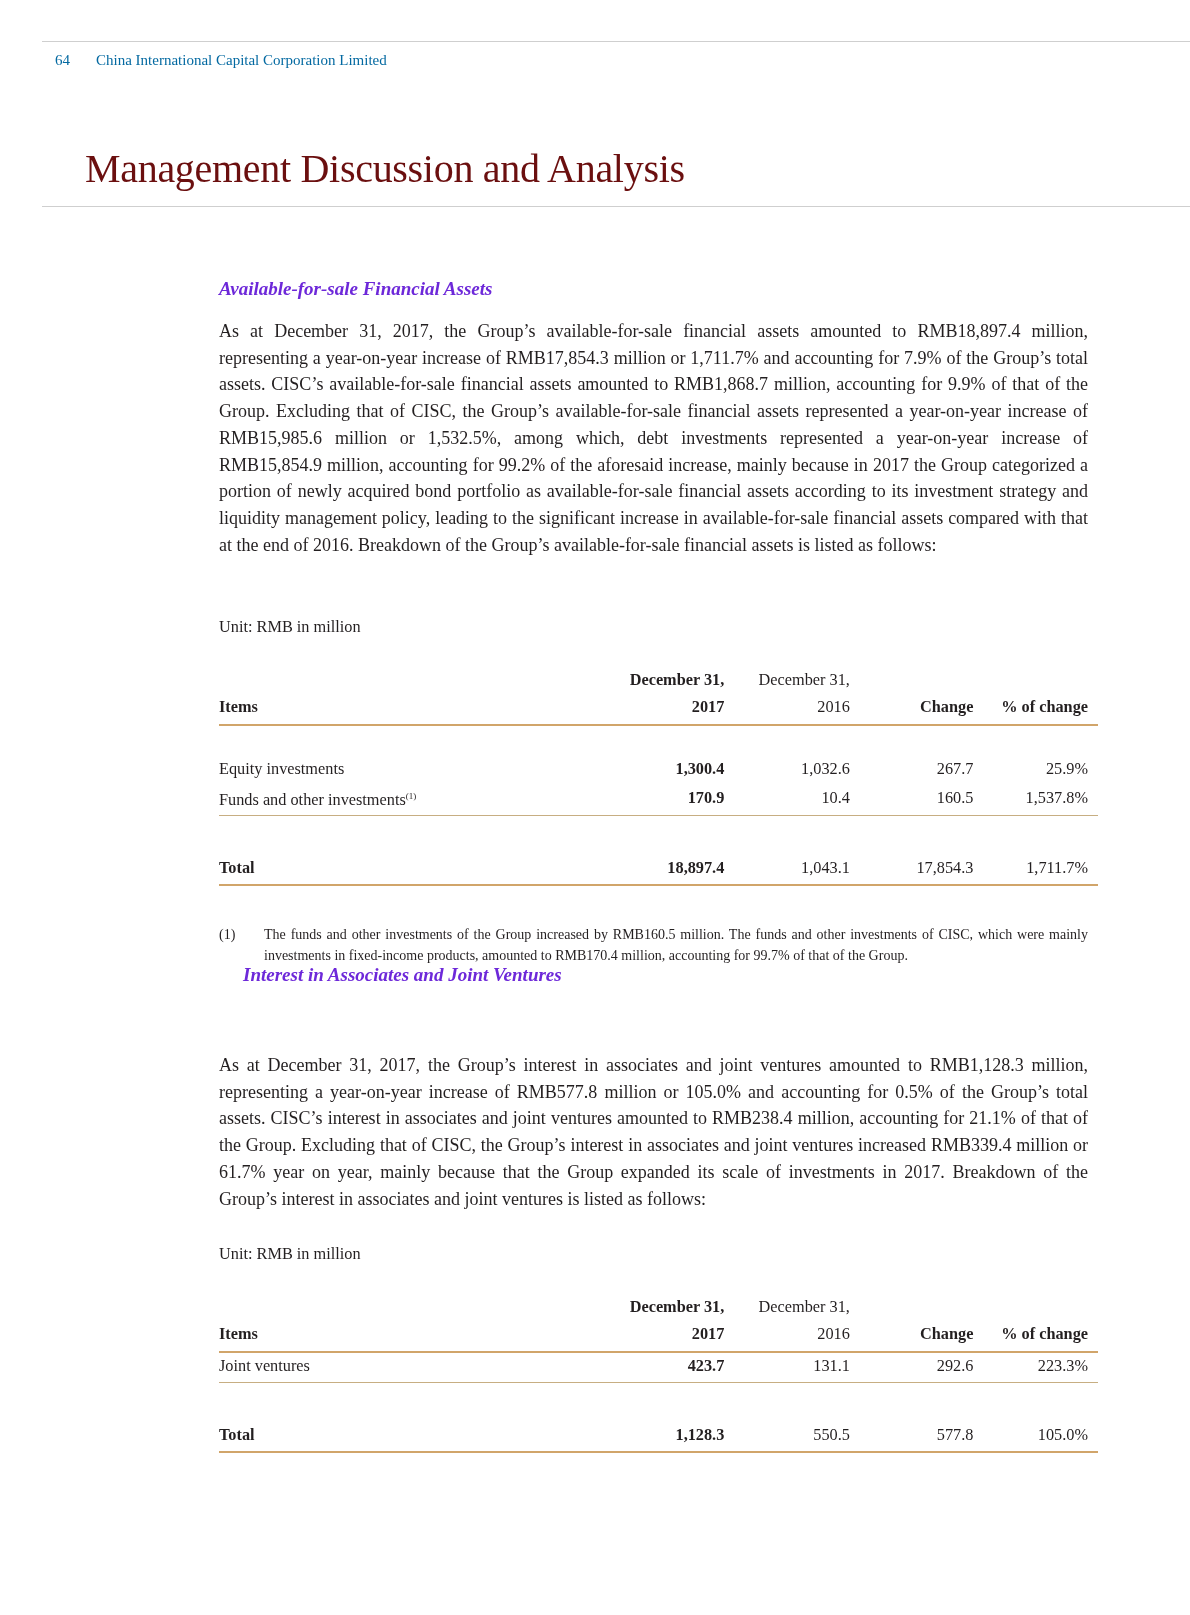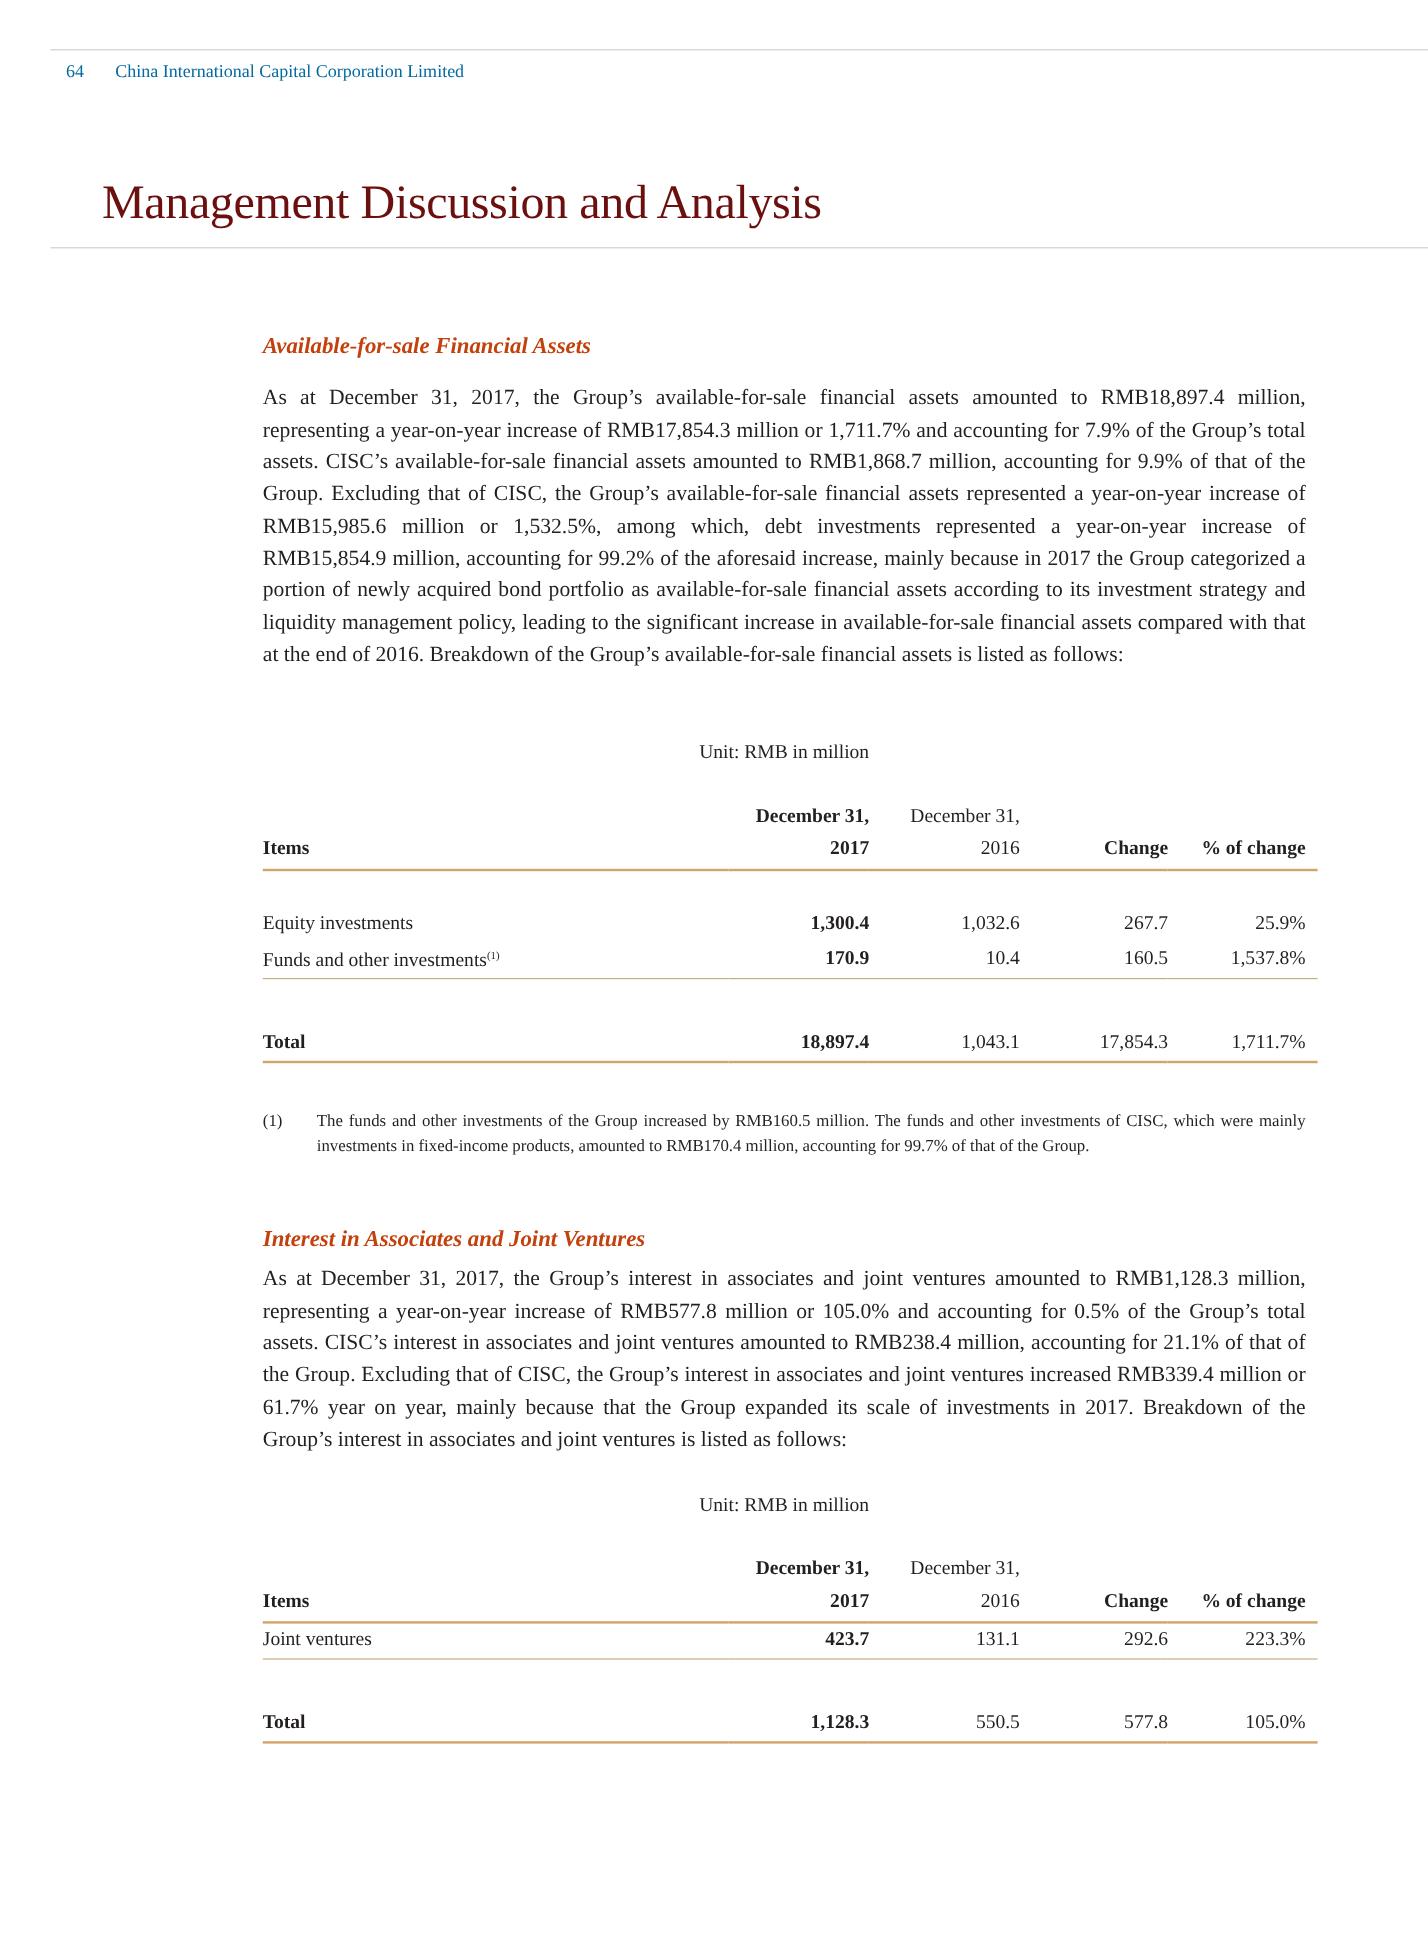--- a/index.html
+++ b/index.html
@@ -5,23 +5,23 @@
   html, body { margin: 0; padding: 0; background: #ffffff; }
   body { width: 1190px; height: 1615px; position: relative; overflow: hidden;
          font-family: "Liberation Serif", "DejaVu Serif", serif; color: #231f20; }
   .top-rule { position: absolute; left: 42px; right: 0; top: 41px; height: 0; border-top: 1.5px solid #cfcfcf; }
   .running-head { position: absolute; left: 55px; top: 52px; font-size: 15px; color: #0369a1; white-space: nowrap; }
   .running-head .pg { display: inline-block; width: 41px; }
   .page-title { position: absolute; left: 85px; top: 145px; font-size: 40px; color: #6b0f0f; letter-spacing: -0.3px; white-space: nowrap; margin: 0; font-weight: normal; }
   .title-rule { position: absolute; left: 42px; right: 0; top: 206px; border-top: 1.5px solid #cfcfcf; }
 
   .content { position: absolute; left: 219px; width: 869px; }
-  .sec-heading { font-style: italic; font-weight: bold; color: #c2410c; font-size: 19px; margin: 0; white-space: nowrap; }
+  .sec-heading { font-style: italic; font-weight: bold; color: #6d28d9; font-size: 19px; margin: 0; white-space: nowrap; }
   .para { font-size: 18px; line-height: 26.7px; text-align: justify; text-align-last: left; margin: 0; }
-  .unit { text-align: center; font-size: 16.3px; width: 869px; }
+  .unit { text-align: left; font-size: 16.3px; width: 869px; }
 
   table.fin { border-collapse: collapse; width: 879px; font-size: 16.3px; }
   table.fin td, table.fin th { padding: 0; font-weight: normal; white-space: nowrap; }
   table.fin .c-item { text-align: left; width: 380px; }
   table.fin .c-2017 { text-align: right; width: 115px; font-weight: bold; }
   table.fin .c-2016 { text-align: right; width: 123px; }
   table.fin .c-chg { text-align: right; width: 121px; }
   table.fin .c-pct { text-align: right; width: 112px; padding-right: 10px; }
   table.fin thead th { vertical-align: bottom; line-height: 27px; }
   table.fin thead tr.h2 th { border-bottom: 2.5px solid #d1a56a; padding-bottom: 4px; }
@@ -102,21 +102,21 @@
   </table>
 </div>
 
 <div class="content" style="top:925px;">
   <div class="footnote">
     <span class="fn-num">(1)</span>
     <span class="fn-text">The funds and other investments of the Group increased by RMB160.5 million. The funds and other investments of CISC, which were mainly investments in fixed-income products, amounted to RMB170.4 million, accounting for 99.7% of that of the Group.</span>
   </div>
 </div>
 
-<div class="content" style="top:1022px;">
+<div class="content" style="top:964px;margin-left:24px;">
   <h2 class="sec-heading">Interest in Associates and Joint Ventures</h2>
 </div>
 <div class="content" style="top:1052px;">
   <p class="para">As at December 31, 2017, the Group’s interest in associates and joint ventures amounted to RMB1,128.3 million, representing a year-on-year increase of RMB577.8 million or 105.0% and accounting for 0.5% of the Group’s total assets. CISC’s interest in associates and joint ventures amounted to RMB238.4 million, accounting for 21.1% of that of the Group. Excluding that of CISC, the Group’s interest in associates and joint ventures increased RMB339.4 million or 61.7% year on year, mainly because that the Group expanded its scale of investments in 2017. Breakdown of the Group’s interest in associates and joint ventures is listed as follows:</p>
 </div>
 <div class="content unit" style="top:1244px;">Unit: RMB in million</div>
 
 <div class="content" style="top:1293px;">
   <table class="fin">
     <thead>

